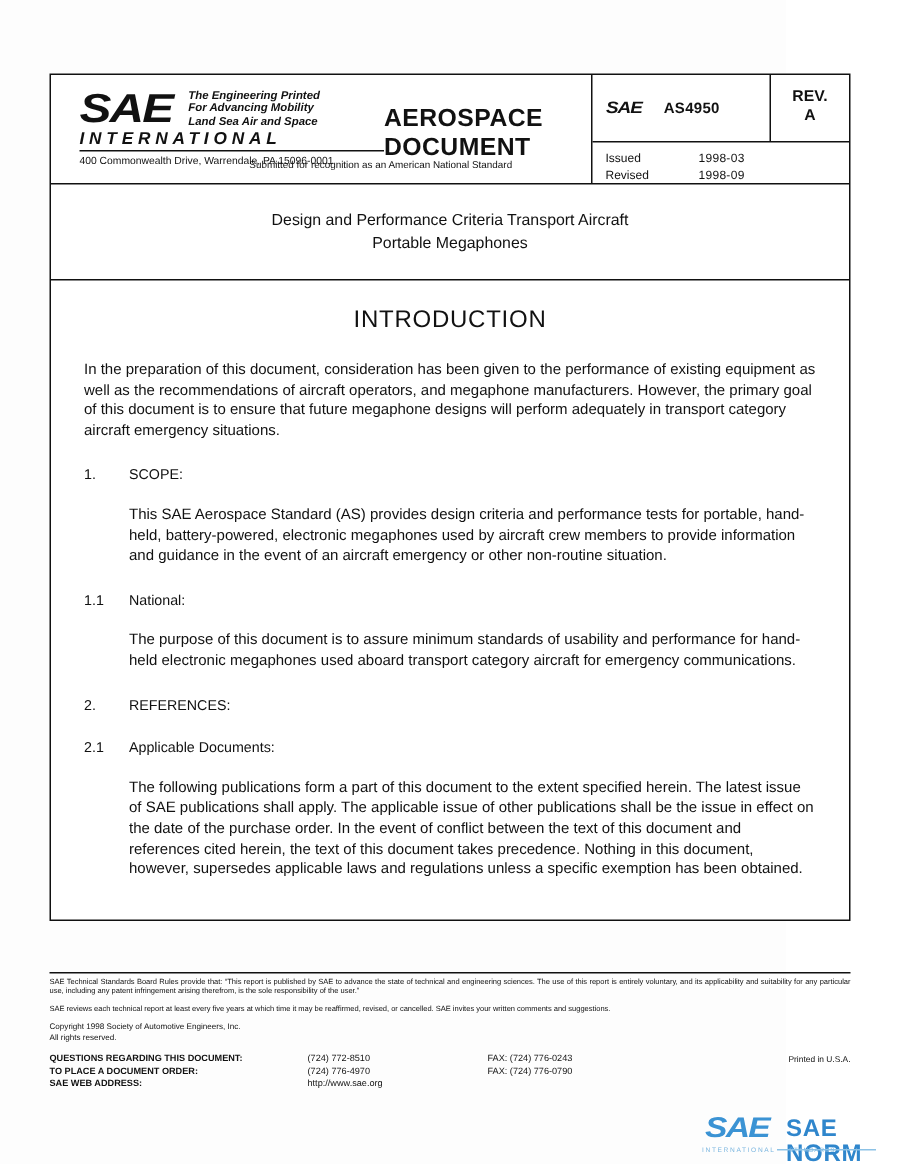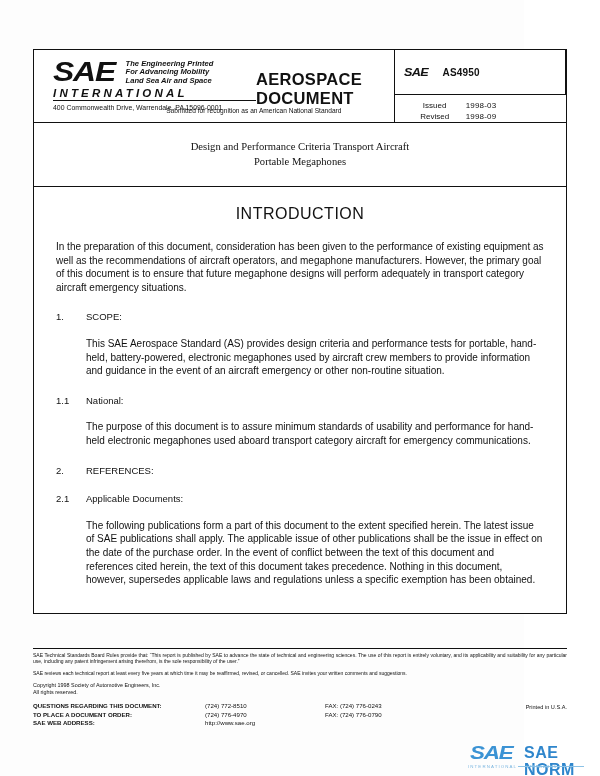--- a/index.html
+++ b/index.html
@@ -152,31 +152,30 @@
     flex:1;
     padding:6px 0 0 9px;
     box-sizing:border-box;
   }
   .dl{
     display:flex;
     font-size:8px;
     line-height:10.5px;
     color:#111;
   }
-  .dl .k{width:62px;text-align:center;}
+  .dl .k{width:62px;}
   .dl .v{letter-spacing:.2px;}
   
   .title-band{
     border-bottom:1px solid #111;
     text-align:center;
     padding:17px 0 17px 0;
     font-size:10.6px;
     line-height:14.5px;
     color:#111;
-    font-family:Liberation Serif, serif;
   }
   
   .body{
     padding:14px 22px 10px 22px;
     box-sizing:border-box;
     min-height:420px;
   }
   .intro-head{
     text-align:center;
     font-size:16px;
@@ -310,20 +309,24 @@
 
         <div class="submitted">Submitted for recognition as an American National Standard</div>
       </div>
 
       <div class="hdr-right">
         <div class="hr-top">
           <div class="hr-num">
             <span class="mini-sae">SAE</span>
             <span class="docnum">AS4950</span>
           </div>
+          <div class="hr-rev">
+            <div>REV.</div>
+            <div>A</div>
+          </div>
         </div>
         <div class="hr-dates">
           <div class="dl">
             <span class="k">Issued</span>
             <span class="v">1998-03</span>
           </div>
           <div class="dl">
             <span class="k">Revised</span>
             <span class="v">1998-09</span>
           </div>

